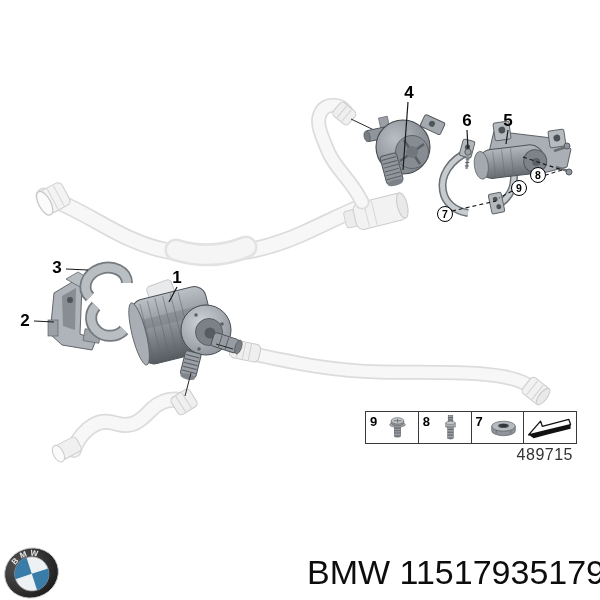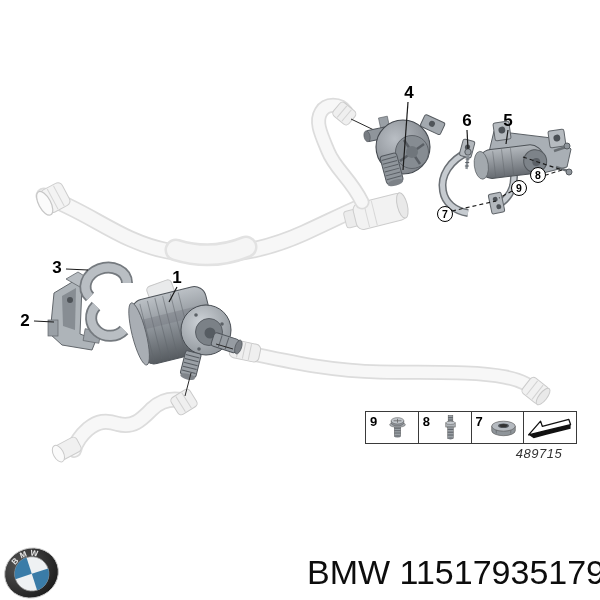--- a/index.html
+++ b/index.html
@@ -10,22 +10,22 @@
            font-size:17px;color:#000;line-height:1;}
   .callout.circled{width:14px;height:14px;border:1.4px solid #000;border-radius:50%;
            background:#fff;display:flex;align-items:center;justify-content:center;
            font-size:10.5px;}
   .legend{position:absolute;left:365px;top:411px;width:212px;height:33px;display:flex;
           border:1.2px solid #3a3a3a;background:#fff;box-sizing:border-box;}
   .legend-cell{flex:1;border-right:1.2px solid #3a3a3a;position:relative;display:flex;
           align-items:center;justify-content:center;box-sizing:border-box;}
   .legend-cell:last-child{border-right:none;}
   .legend-num{position:absolute;left:4px;top:2px;font-weight:bold;font-size:13px;color:#000;}
-  .legend-code{position:absolute;left:505px;top:446px;width:68px;text-align:center;
-          font-size:13px;color:#333;letter-spacing:.5px;font-style:italic;}
+  .legend-code{position:absolute;left:505px;top:446px;width:68px;text-align:right;
+          font-size:16px;color:#333;letter-spacing:.5px;}
   .footer-text{position:absolute;left:307px;top:553px;font-size:34px;color:#0d0d0d;
           white-space:nowrap;}
   .roundel{position:absolute;left:2px;top:545px;}
 </style>
 </head>
 <body>
 
 <div class="stage">
 
   <svg class="diagram" width="600" height="600" viewBox="0 0 600 600">

